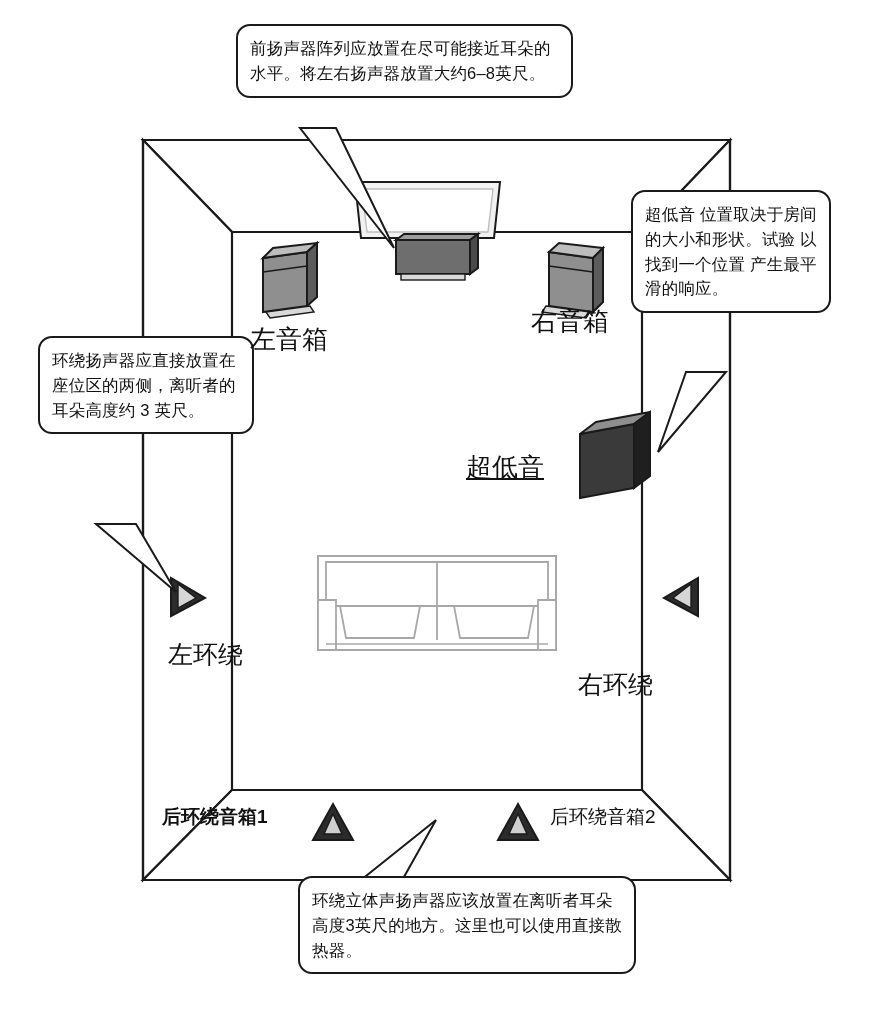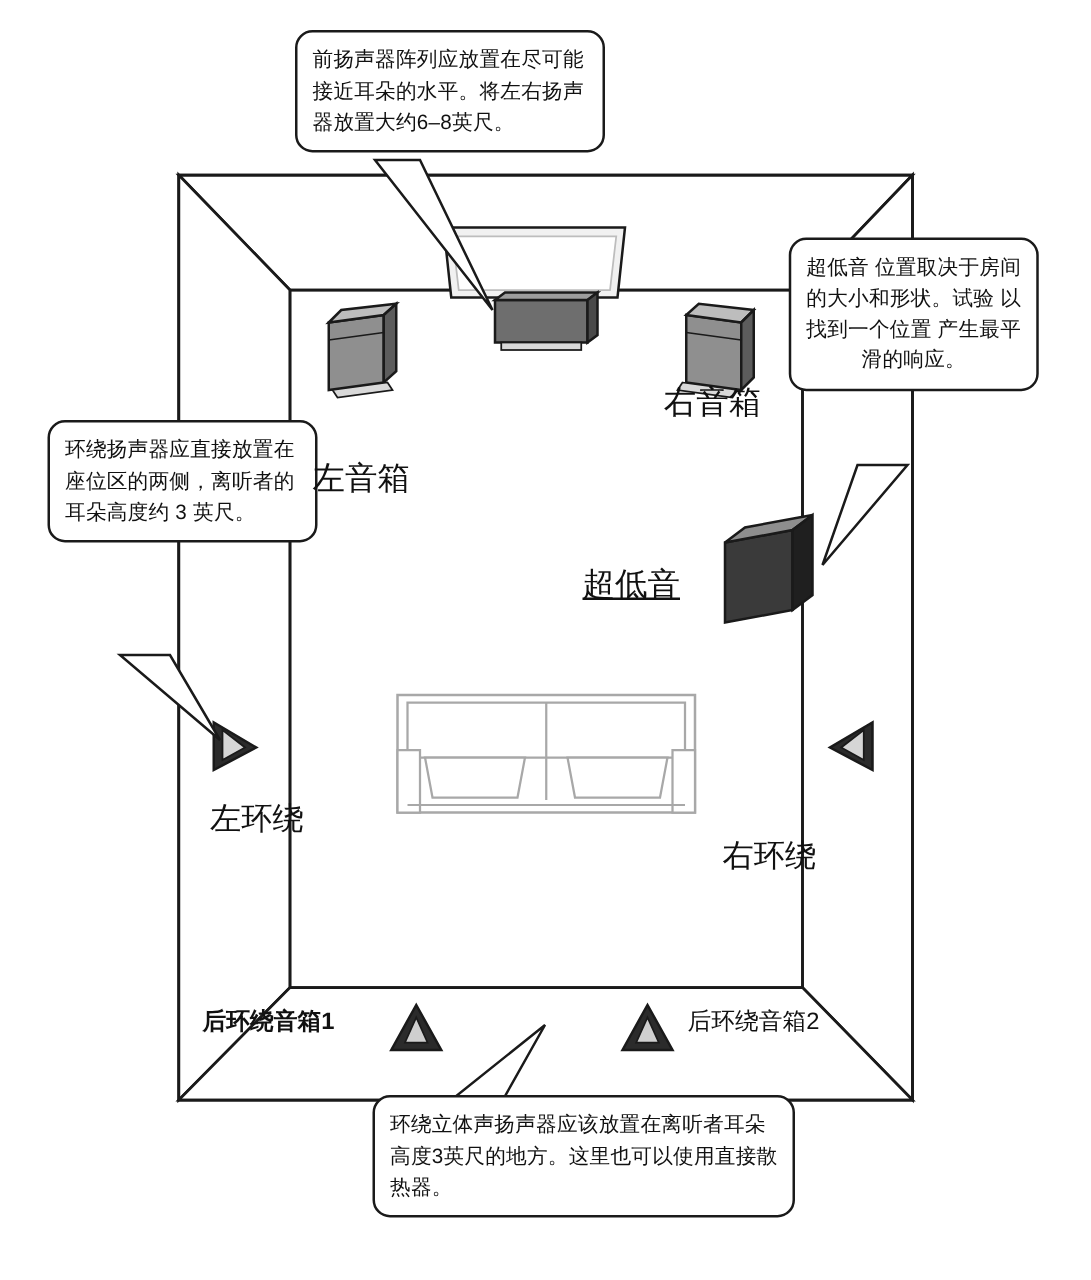--- a/index.html
+++ b/index.html
@@ -31,39 +31,39 @@
     box-sizing: border-box;
     background: #ffffff;
     border: 2px solid #1a1a1a;
     border-radius: 14px;
     padding: 10px 12px;
     font-size: 16.5px;
     line-height: 1.5;
     color: #111;
     letter-spacing: 0.2px;
   }
-  .callout.center-text { text-align: center; }
+  .callout.center-text { text-align: left; }
   
-  #callout-front  { left: 236px; top: 24px;  width: 248px; }
+  #callout-front  { left: 236px; top: 24px;  width: 337px; }
   #callout-sub    { left: 631px; top: 190px; width: 200px; }
   #callout-surr   { left: 38px;  top: 336px; width: 216px; }
   #callout-back   { left: 298px; top: 876px; width: 338px; }
 
   
   .label {
     position: absolute;
     color: #111;
     white-space: nowrap;
   }
   .label.lg   { font-size: 26px; }
   .label.xl   { font-size: 25px; }
   .label.md   { font-size: 19px; }
 
   #lbl-center   { left: 368px; top: 296px; }
-  #lbl-left     { left: 250px; top: 322px; margin-top: 43px; }
+  #lbl-left     { left: 250px; top: 322px; }
   #lbl-right    { left: 531px; top: 304px; }
   #lbl-sub      { left: 466px; top: 450px; text-decoration: underline; }
   #lbl-lsurr    { left: 168px; top: 638px; }
   #lbl-rsurr    { left: 578px; top: 668px; }
   #lbl-back1    { left: 162px; top: 804px; font-weight: bold; }
   #lbl-back2    { left: 550px; top: 804px; }
 </style>
 </head>
 <body>
 

